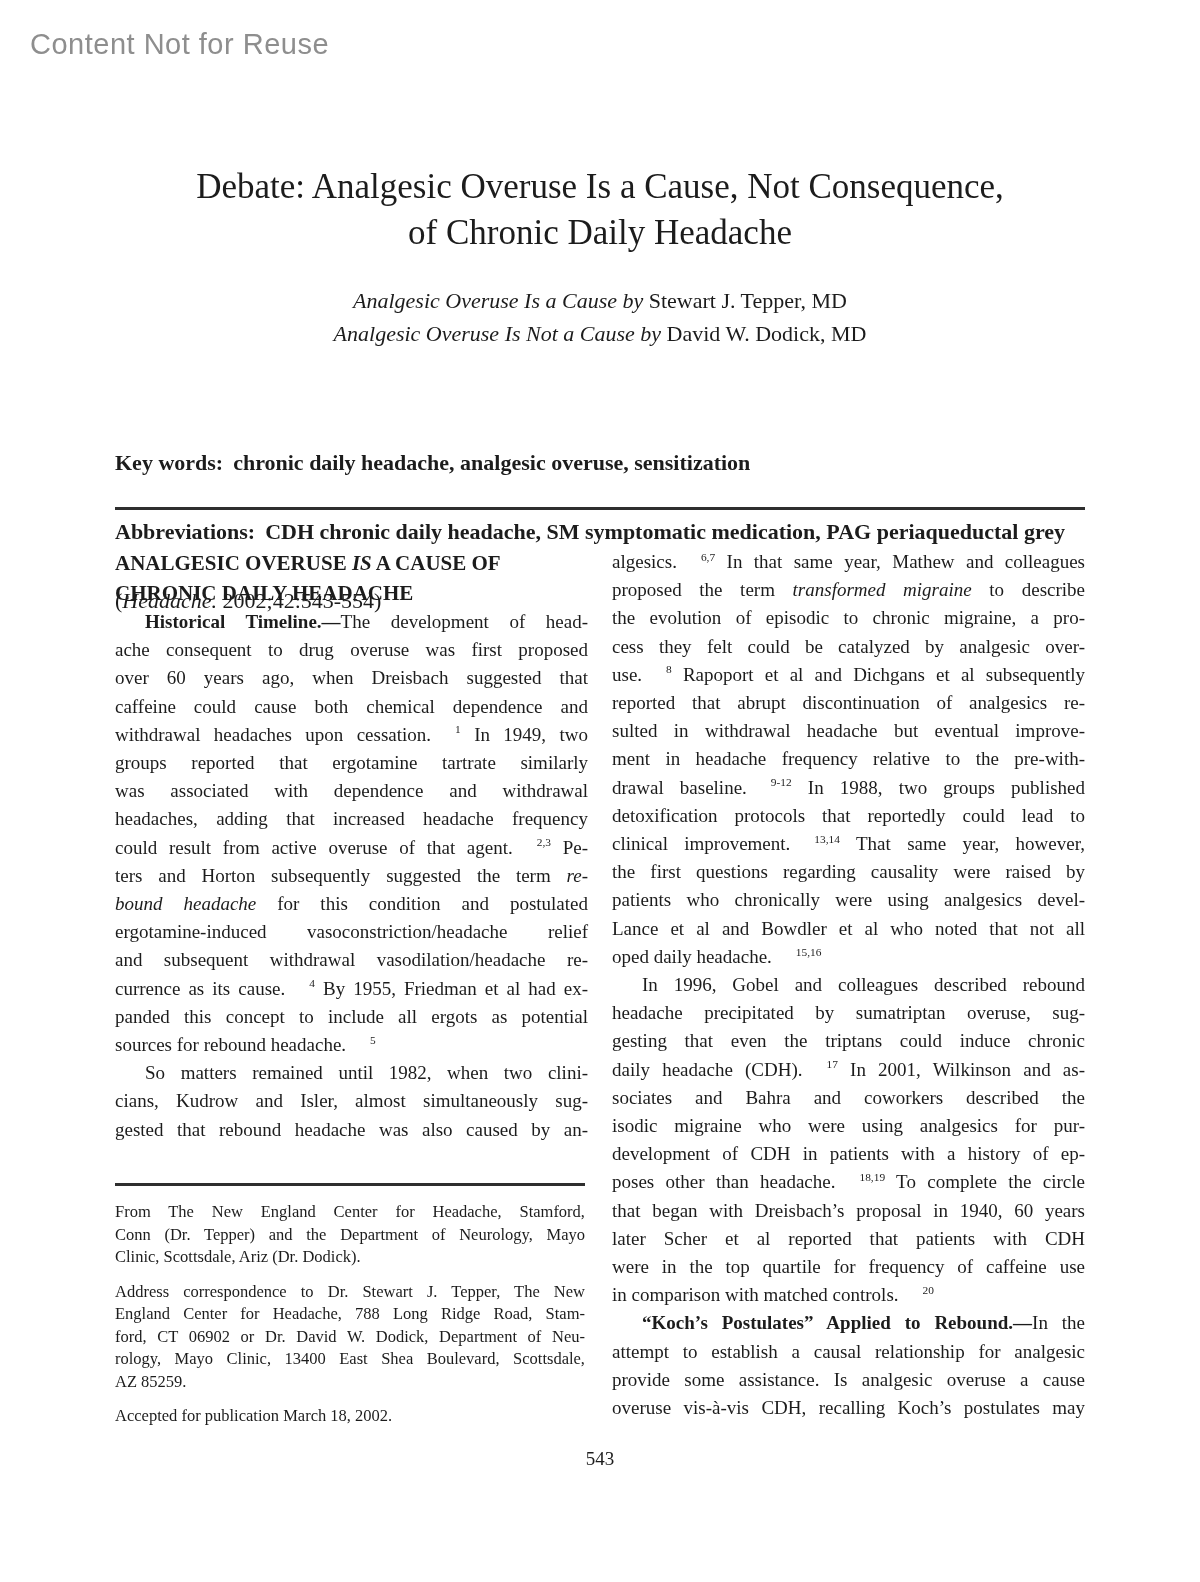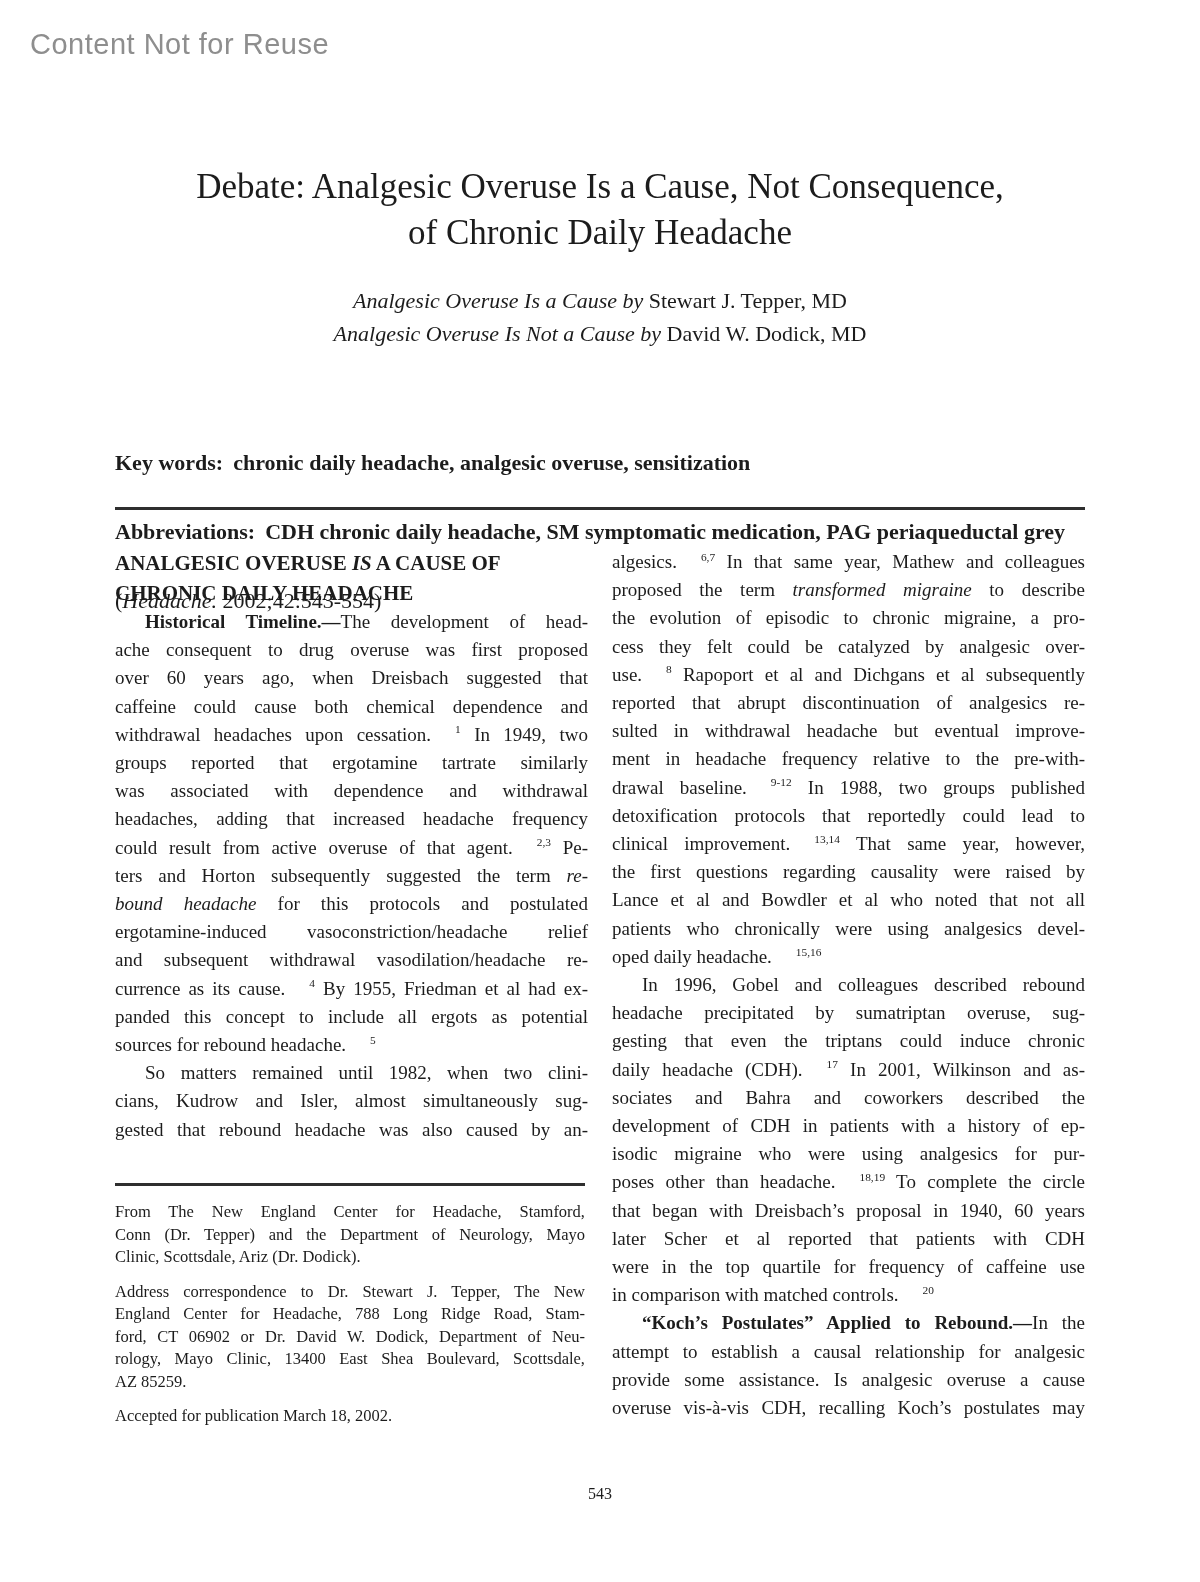--- a/index.html
+++ b/index.html
@@ -42,22 +42,21 @@
   .para.heading .line { text-align:left; text-align-last:left; font-weight:bold; font-size:21px; line-height:30px; }
   .para.body.indent .line:first-child { text-indent:30px; }
 
   .footnote-block { position:absolute; left:115px; width:470px; top:1183px; }
   .fn-rule { height:3px; background:var(--rule,#2f2f2f); margin-bottom:15px; }
   .footnotes .para { font-weight:normal; margin-bottom:12px; }
   .footnotes .para .line { line-height:22.5px; font-size:16.5px; }
 
   .page-number {
     position:absolute; left:0; right:0; top:1448px; text-align:center;
-    font-size:16px;
-    margin-top:37px;
+    font-size:19px;
   }
 </style>
 </head>
 <body>
 
 <div class="page">
 
   <div class="watermark">Content Not for Reuse</div>
 
   <div class="title-block">
@@ -97,21 +96,21 @@
         <div class="line"><span class="bold">Historical Timeline.—</span><span>The development of head-</span></div>
         <div class="line"><span>ache consequent to drug overuse was first proposed</span></div>
         <div class="line"><span>over 60 years ago, when Dreisbach suggested that</span></div>
         <div class="line"><span>caffeine could cause both chemical dependence and</span></div>
         <div class="line"><span>withdrawal headaches upon cessation.</span><span class="sup">1</span><span> In 1949, two</span></div>
         <div class="line"><span>groups reported that ergotamine tartrate similarly</span></div>
         <div class="line"><span>was associated with dependence and withdrawal</span></div>
         <div class="line"><span>headaches, adding that increased headache frequency</span></div>
         <div class="line"><span>could result from active overuse of that agent.</span><span class="sup">2,3</span><span> Pe-</span></div>
         <div class="line"><span>ters and Horton subsequently suggested the term </span><span class="ital">re-</span></div>
-        <div class="line"><span class="ital">bound headache</span><span> for this protocols and postulated</span></div>
+        <div class="line"><span class="ital">bound headache</span><span> for this condition and postulated</span></div>
         <div class="line"><span>ergotamine-induced vasoconstriction/headache relief</span></div>
         <div class="line"><span>and subsequent withdrawal vasodilation/headache re-</span></div>
         <div class="line"><span>currence as its cause.</span><span class="sup">4</span><span> By 1955, Friedman et al had ex-</span></div>
         <div class="line"><span>panded this concept to include all ergots as potential</span></div>
         <div class="line endline"><span>sources for rebound headache.</span><span class="sup">5</span></div>
       </div>
       <div class="para body indent">
         <div class="line"><span>So matters remained until 1982, when two clini-</span></div>
         <div class="line"><span>cians, Kudrow and Isler, almost simultaneously sug-</span></div>
         <div class="line"><span>gested that rebound headache was also caused by an-</span></div>
@@ -124,32 +123,32 @@
         <div class="line"><span>the evolution of episodic to chronic migraine, a pro-</span></div>
         <div class="line"><span>cess they felt could be catalyzed by analgesic over-</span></div>
         <div class="line"><span>use.</span><span class="sup">8</span><span> Rapoport et al and Dichgans et al subsequently</span></div>
         <div class="line"><span>reported that abrupt discontinuation of analgesics re-</span></div>
         <div class="line"><span>sulted in withdrawal headache but eventual improve-</span></div>
         <div class="line"><span>ment in headache frequency relative to the pre-with-</span></div>
         <div class="line"><span>drawal baseline.</span><span class="sup">9-12</span><span> In 1988, two groups published</span></div>
         <div class="line"><span>detoxification protocols that reportedly could lead to</span></div>
         <div class="line"><span>clinical improvement.</span><span class="sup">13,14</span><span> That same year, however,</span></div>
         <div class="line"><span>the first questions regarding causality were raised by</span></div>
+        <div class="line"><span>patients who chronically were using analgesics devel-</span></div>
         <div class="line"><span>Lance et al and Bowdler et al who noted that not all</span></div>
-        <div class="line"><span>patients who chronically were using analgesics devel-</span></div>
         <div class="line endline"><span>oped daily headache.</span><span class="sup">15,16</span></div>
       </div>
       <div class="para body indent">
         <div class="line"><span>In 1996, Gobel and colleagues described rebound</span></div>
         <div class="line"><span>headache precipitated by sumatriptan overuse, sug-</span></div>
         <div class="line"><span>gesting that even the triptans could induce chronic</span></div>
         <div class="line"><span>daily headache (CDH).</span><span class="sup">17</span><span> In 2001, Wilkinson and as-</span></div>
         <div class="line"><span>sociates and Bahra and coworkers described the</span></div>
+        <div class="line"><span>isodic migraine who were using analgesics for pur-</span></div>
         <div class="line"><span>development of CDH in patients with a history of ep-</span></div>
-        <div class="line"><span>isodic migraine who were using analgesics for pur-</span></div>
         <div class="line"><span>poses other than headache.</span><span class="sup">18,19</span><span> To complete the circle</span></div>
         <div class="line"><span>that began with Dreisbach’s proposal in 1940, 60 years</span></div>
         <div class="line"><span>later Scher et al reported that patients with CDH</span></div>
         <div class="line"><span>were in the top quartile for frequency of caffeine use</span></div>
         <div class="line endline"><span>in comparison with matched controls.</span><span class="sup">20</span></div>
       </div>
       <div class="para body indent">
         <div class="line"><span class="bold">“Koch’s Postulates” Applied to Rebound.—</span><span>In the</span></div>
         <div class="line"><span>attempt to establish a causal relationship for analgesic</span></div>
         <div class="line"><span>provide some assistance. Is analgesic overuse a cause</span></div>

